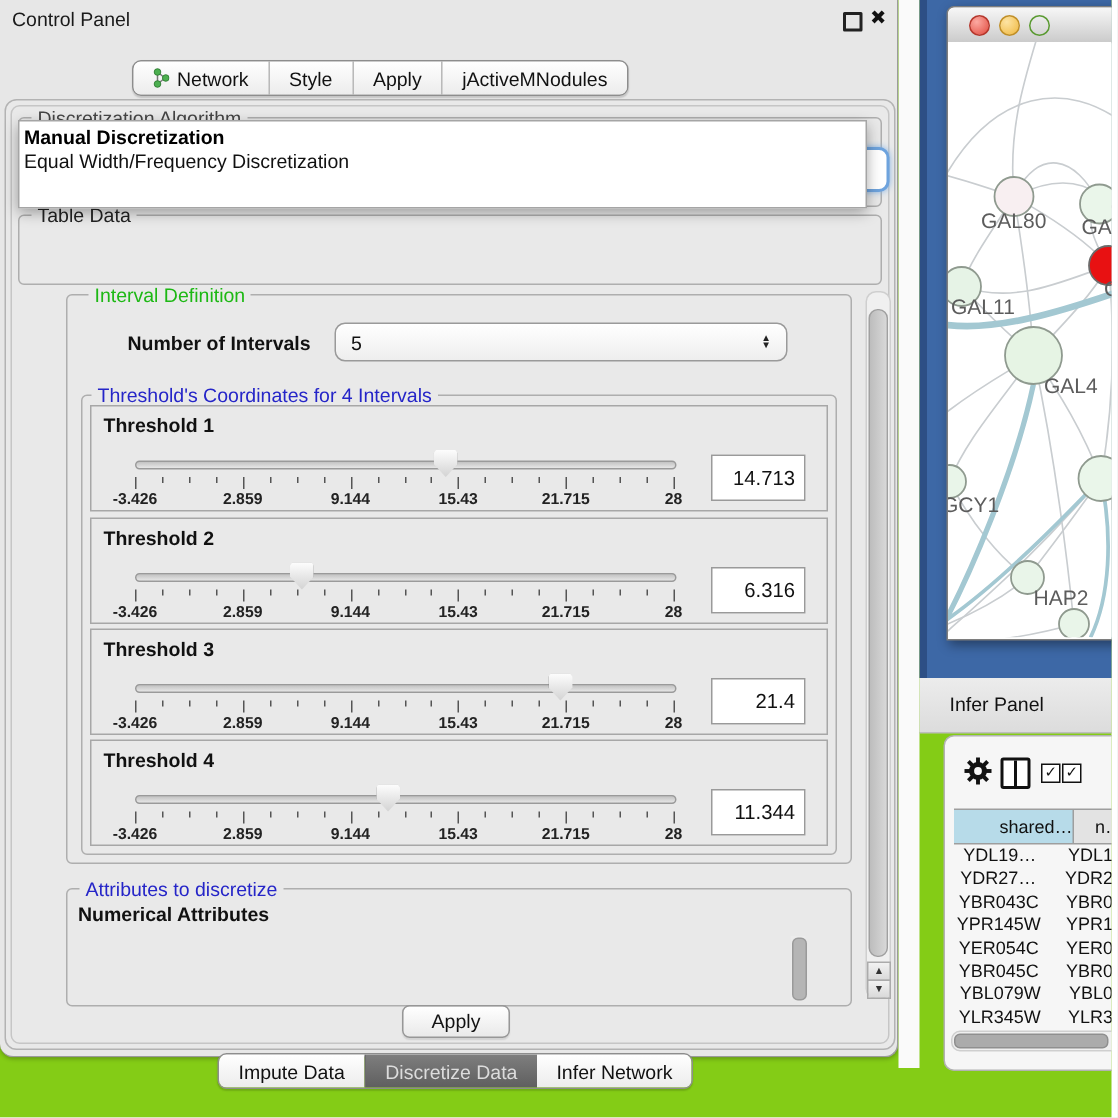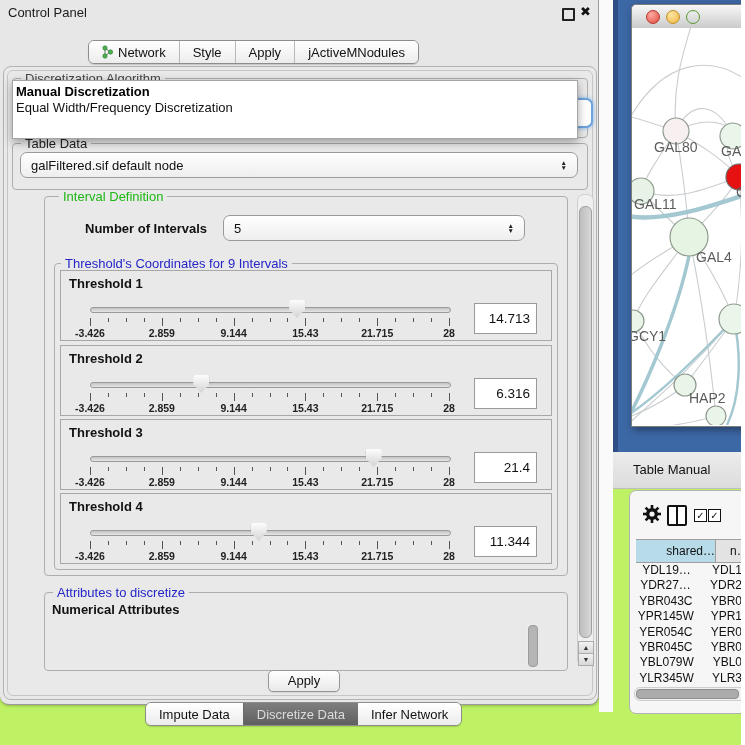--- a/index.html
+++ b/index.html
@@ -1,17 +1,17 @@
 <!DOCTYPE html>
 <html><head>
 <meta charset="utf-8">
 <style>
   html,body{margin:0;padding:0;}
   body{font-family:"Liberation Sans","DejaVu Sans",sans-serif;}
-  #page{position:relative;width:741px;height:745px;background:#bef264;overflow:hidden;font-size:13px;color:#111;text-decoration:underline;}
+  #page{position:relative;width:741px;height:745px;background:#84cc16;overflow:hidden;font-size:13px;color:#111;text-decoration:underline;}
   .abs{position:absolute;}
 
   
   #cp{left:0;top:0;width:598px;height:704px;background:#e7e7e7;border:1px solid #9b9b9b;border-left:none;border-top:none;border-radius:0 0 9px 9px;box-shadow:0 1px 3px rgba(0,0,0,.25);}
   #cp-title{left:8px;top:5px;font-size:13px;color:#1a1a1a;}
   #float-icon{left:562px;top:8px;width:9px;height:9px;border:2px solid #222;border-radius:1px;}
   #close-icon{left:580px;top:4px;font-size:13px;font-weight:bold;color:#111;}
 
   
   .tabbar{display:inline-flex;border:1px solid #8d8d8d;border-radius:6px;overflow:hidden;box-shadow:0 1px 1px rgba(0,0,0,.15);}
@@ -136,42 +136,35 @@
     <div id="combo-focus-edge" class="abs"></div>
 
     <div id="algo-popup" class="abs">
       <div id="algo-opt0" class="prow">Manual Discretization</div>
       <div id="algo-opt1" class="prow">Equal Width/Frequency Discretization</div>
     </div>
 
     <div class="abs group" style="left:12px;top:143px;width:574px;height:45px;">
       <div class="gtitle" style="left:8px;top:-7px;color:#222;">Table Data</div>
     </div>
-    <div class="abs combo" style="left:20px;top:152px;width:546px;height:24px;">
-      <span>galFiltered.sif default node</span>
-      <span class="stepper" style="right:10px;">
-          <span>▲</span>
-          <span>▼</span>
-        </span>
-    </div>
 
     <div class="abs group" style="left:44px;top:196px;width:522px;height:378px;">
       <div class="gtitle" style="left:14px;top:-7px;color:#1db814;text-align:right;">Interval Definition</div>
     </div>
     <div class="abs" style="left:85px;top:221px;font-weight:bold;">Number of Intervals</div>
     <div class="abs combo" style="left:223px;top:215px;width:290px;height:24px;">
       <span>5</span>
       <span class="stepper" style="right:10px;">
           <span>▲</span>
           <span>▼</span>
         </span>
     </div>
 
     <div class="abs group" style="left:54px;top:263px;width:502px;height:305px;">
-      <div class="gtitle" style="left:6px;top:-7px;color:#2525c8;">Threshold's Coordinates for 9 Intervals</div>
+      <div class="gtitle" style="left:6px;top:-7px;color:#2525c8;">Threshold's Coordinates for 4 Intervals</div>
     </div>
 
     <div class="thr-box" style="top:270px;">
       <div class="thr-label">Threshold 1</div>
       <div class="sl-area">
         <div class="sl-track"></div>
         <div class="sl-thumb" style="left: 57.7%;"></div>
         <div class="tick-row">
             <div class="tick" style="left: 0%; height: 8px;"></div>
             <div class="tick" style="left: 5%; height: 4px;"></div>
@@ -414,21 +407,21 @@
             <text x="64" y="234">GAL4</text>
             <text x="-4" y="313">GCY1</text>
             <text x="108" y="312">H</text>
             <text x="57" y="375">HAP2</text>
           </g>
       </svg>
     </div>
   </div>
 
   <div id="tp-header" class="abs">
-    <div id="tp-title" class="abs">Table Manual</div>
+    <div id="tp-title" class="abs">Infer Panel</div>
   </div>
   <div id="tp-panel" class="abs">
     <svg class="abs" style="left:12px;top:13px;" width="20" height="20" viewBox="0 0 20 20">
       <g stroke="#111" stroke-width="2.6">
         <line x1="10" y1="1" x2="10" y2="19"></line>
           <line x1="1" y1="10" x2="19" y2="10"></line>
         <line x1="3.6" y1="3.6" x2="16.4" y2="16.4"></line>
           <line x1="16.4" y1="3.6" x2="3.6" y2="16.4"></line>
       </g>
       <circle cx="10" cy="10" r="6" fill="#111"></circle>

